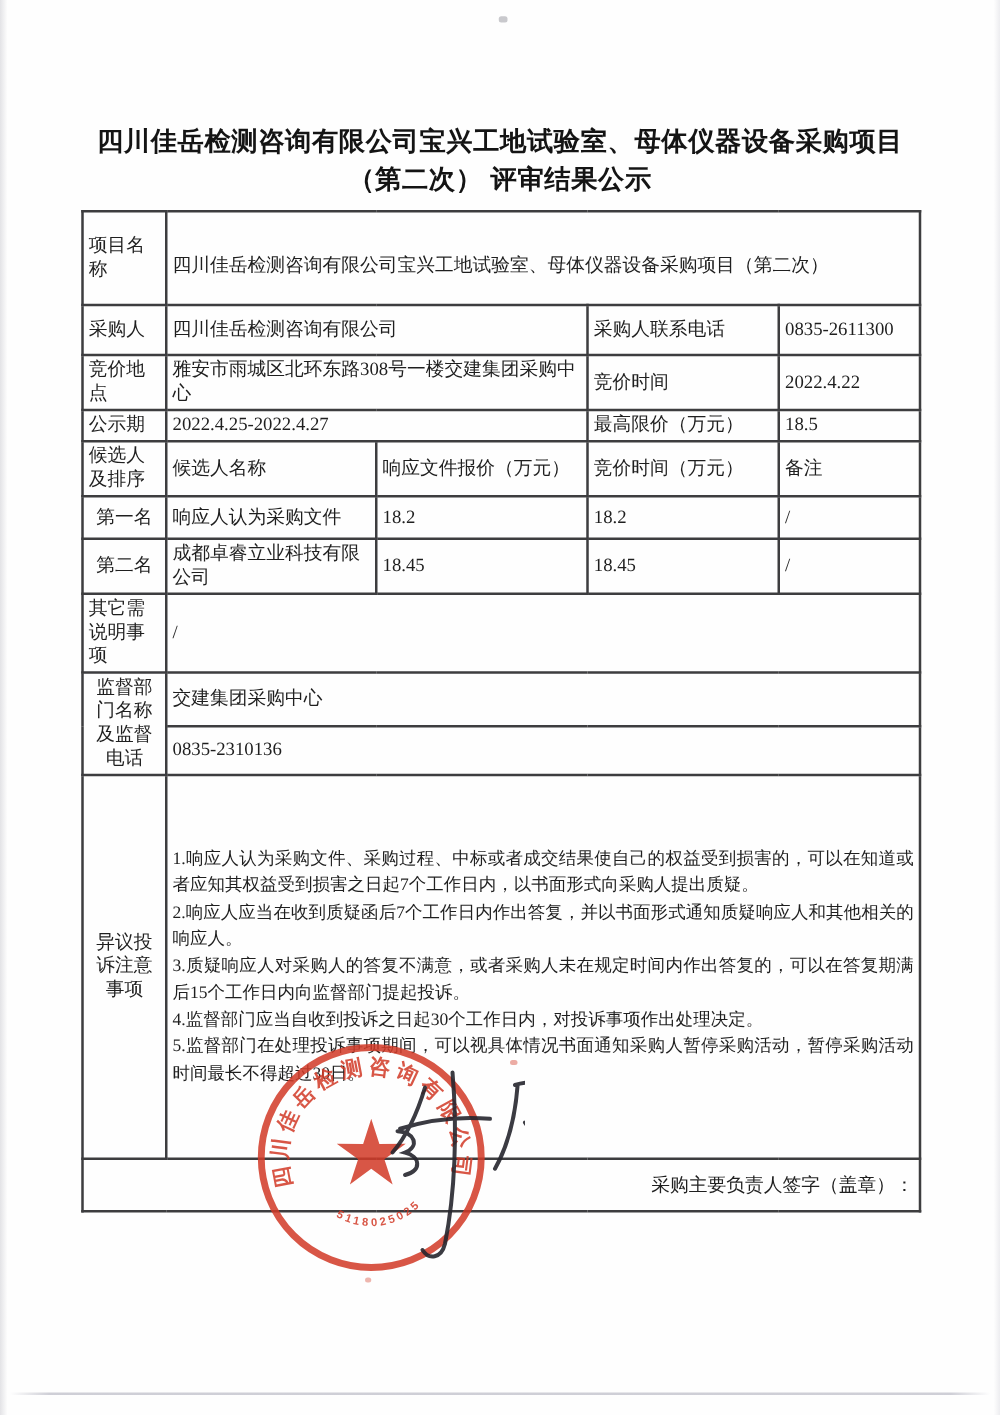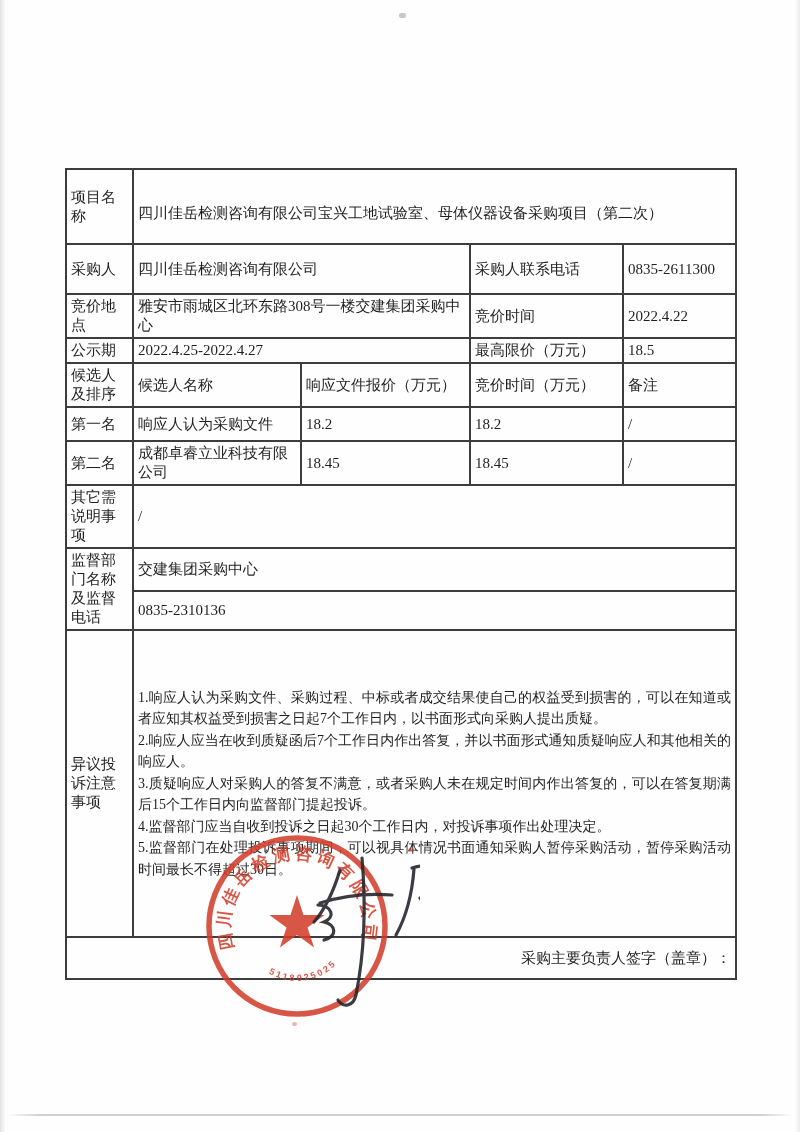--- a/index.html
+++ b/index.html
@@ -12,60 +12,61 @@
   .scan-speck{position:absolute;left:399px;top:13px;width:7px;height:5px;background:#c9c9cd;border-radius:2px;}
   .bottom-line{position:absolute;left:8px;top:1114px;width:784px;height:2px;
                background:linear-gradient(90deg,rgba(185,185,195,0),rgba(175,175,188,.6) 4%,rgba(175,175,188,.6) 96%,rgba(185,185,195,0));}
   .title{position:absolute;left:64px;top:99px;width:672px;text-align:center;
          font-family:"Liberation Sans","DejaVu Sans",sans-serif;
          font-weight:700;font-size:21px;line-height:30px;color:#141414;letter-spacing:0.5px;}
   table.doc{position:absolute;left:65px;top:168px;border-collapse:collapse;table-layout:fixed;width:670px;}
   table.doc td{border:2px solid #3d3d3f;font-size:15px;vertical-align:middle;padding:2px 4px;
                overflow:hidden;}
   td.lab{text-align:left;padding-left:4px;line-height:19px;}
-  td.lab-c{text-align:left;line-height:19px;}
+  td.lab-c{text-align:center;line-height:19px;}
   td.val{text-align:left;line-height:19px;}
   .pushdown{display:block;padding-top:14px;}
   td.objection-cell{vertical-align:middle;padding:10px 7px 6px 7px;}
   .obj-line{font-size:14px;line-height:21.5px;text-align:justify;}
   td.sig-cell{text-align:right;padding-left:6px;font-size:15px;}
   .overlay{position:absolute;left:180px;top:815px;width:240px;height:225px;pointer-events:none;}
   .speck-red1{position:absolute;left:408px;top:848px;width:6px;height:4px;background:rgba(214,74,55,.45);border-radius:2px;}
   .speck-red2{position:absolute;left:292px;top:1022px;width:5px;height:4px;background:rgba(214,74,55,.4);border-radius:2px;}
   .stamp-text{font-family:"Liberation Sans","DejaVu Sans",sans-serif;font-weight:700;}
 </style>
 </head>
 <body>
 
 <div class="page">
 
   <div class="edge-left"></div>
   <div class="edge-right"></div>
   <div class="scan-speck"></div>
   <div class="bottom-line"></div>
 
+  <div class="title">四川佳岳检测咨询有限公司宝兴工地试验室、母体仪器设备采购项目（第二次） 评审结果公示</div>
 
   <table class="doc">
     <colgroup>
       <col style="width:67px">
         <col style="width:168px">
         <col style="width:169px">
       <col style="width:153px">
         <col style="width:113px">
     </colgroup>
 
     <tbody>
         <tr style="height:75px">
       <td class="lab">项目名称</td>
       <td class="val" colspan="4">
         <span class="pushdown">四川佳岳检测咨询有限公司宝兴工地试验室、母体仪器设备采购项目（第二次）</span>
       </td>
     </tr>
 
-    <tr style="height:50px">
+    <tr style="height:40px">
       <td class="lab">采购人</td>
       <td class="val" colspan="2">四川佳岳检测咨询有限公司</td>
       <td class="val">采购人联系电话</td>
       <td class="val">0835-2611300</td>
     </tr>
 
     <tr style="height:42px">
       <td class="lab">竞价地点</td>
       <td class="val" colspan="2">雅安市雨城区北环东路308号一楼交建集团采购中心</td>
       <td class="val">竞价时间</td>

